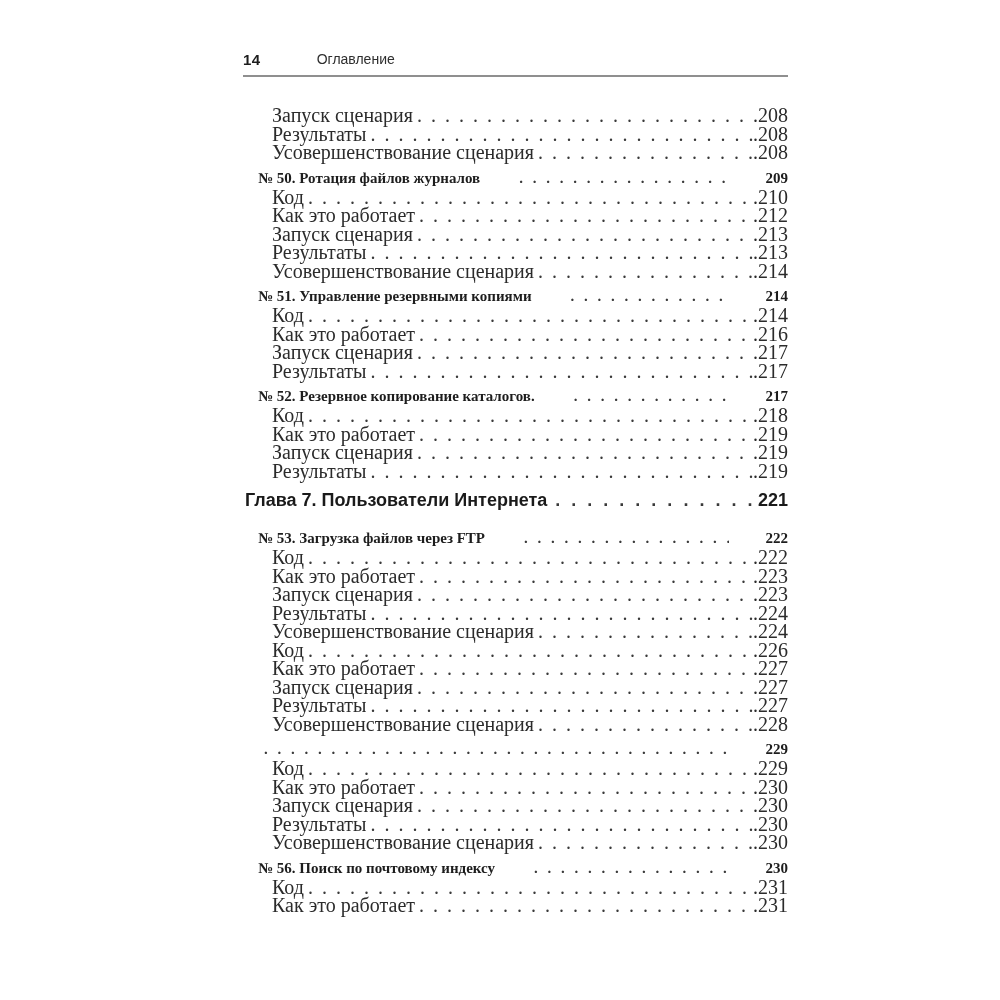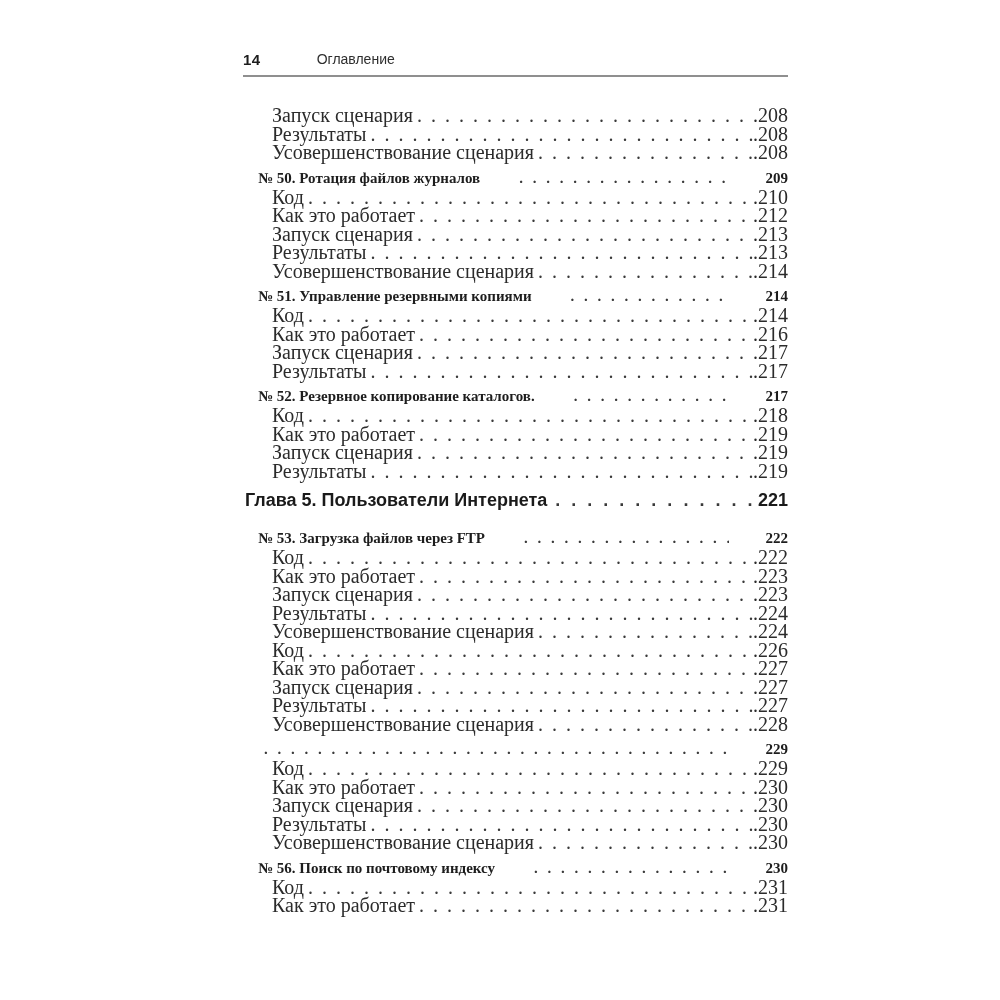--- a/index.html
+++ b/index.html
@@ -218,21 +218,21 @@
     <span class="pageno">219</span>
   </div>
 
   <div class="toc-row sub">
     <span class="label">Результаты</span>
     <span class="leader"></span>
     <span class="pageno">219</span>
   </div>
 
   <div class="toc-row chapter">
-    <span class="label">Глава 5. Пользователи Интернета</span>
+    <span class="label">Глава 7. Пользователи Интернета</span>
     <span class="leader"></span>
     <span class="pageno">221</span>
   </div>
 
   <div class="toc-row num">
     <span class="label">№ 53. Загрузка файлов через FTP</span>
     <span class="leader"></span>
     <span class="pageno">222</span>
   </div>
 

